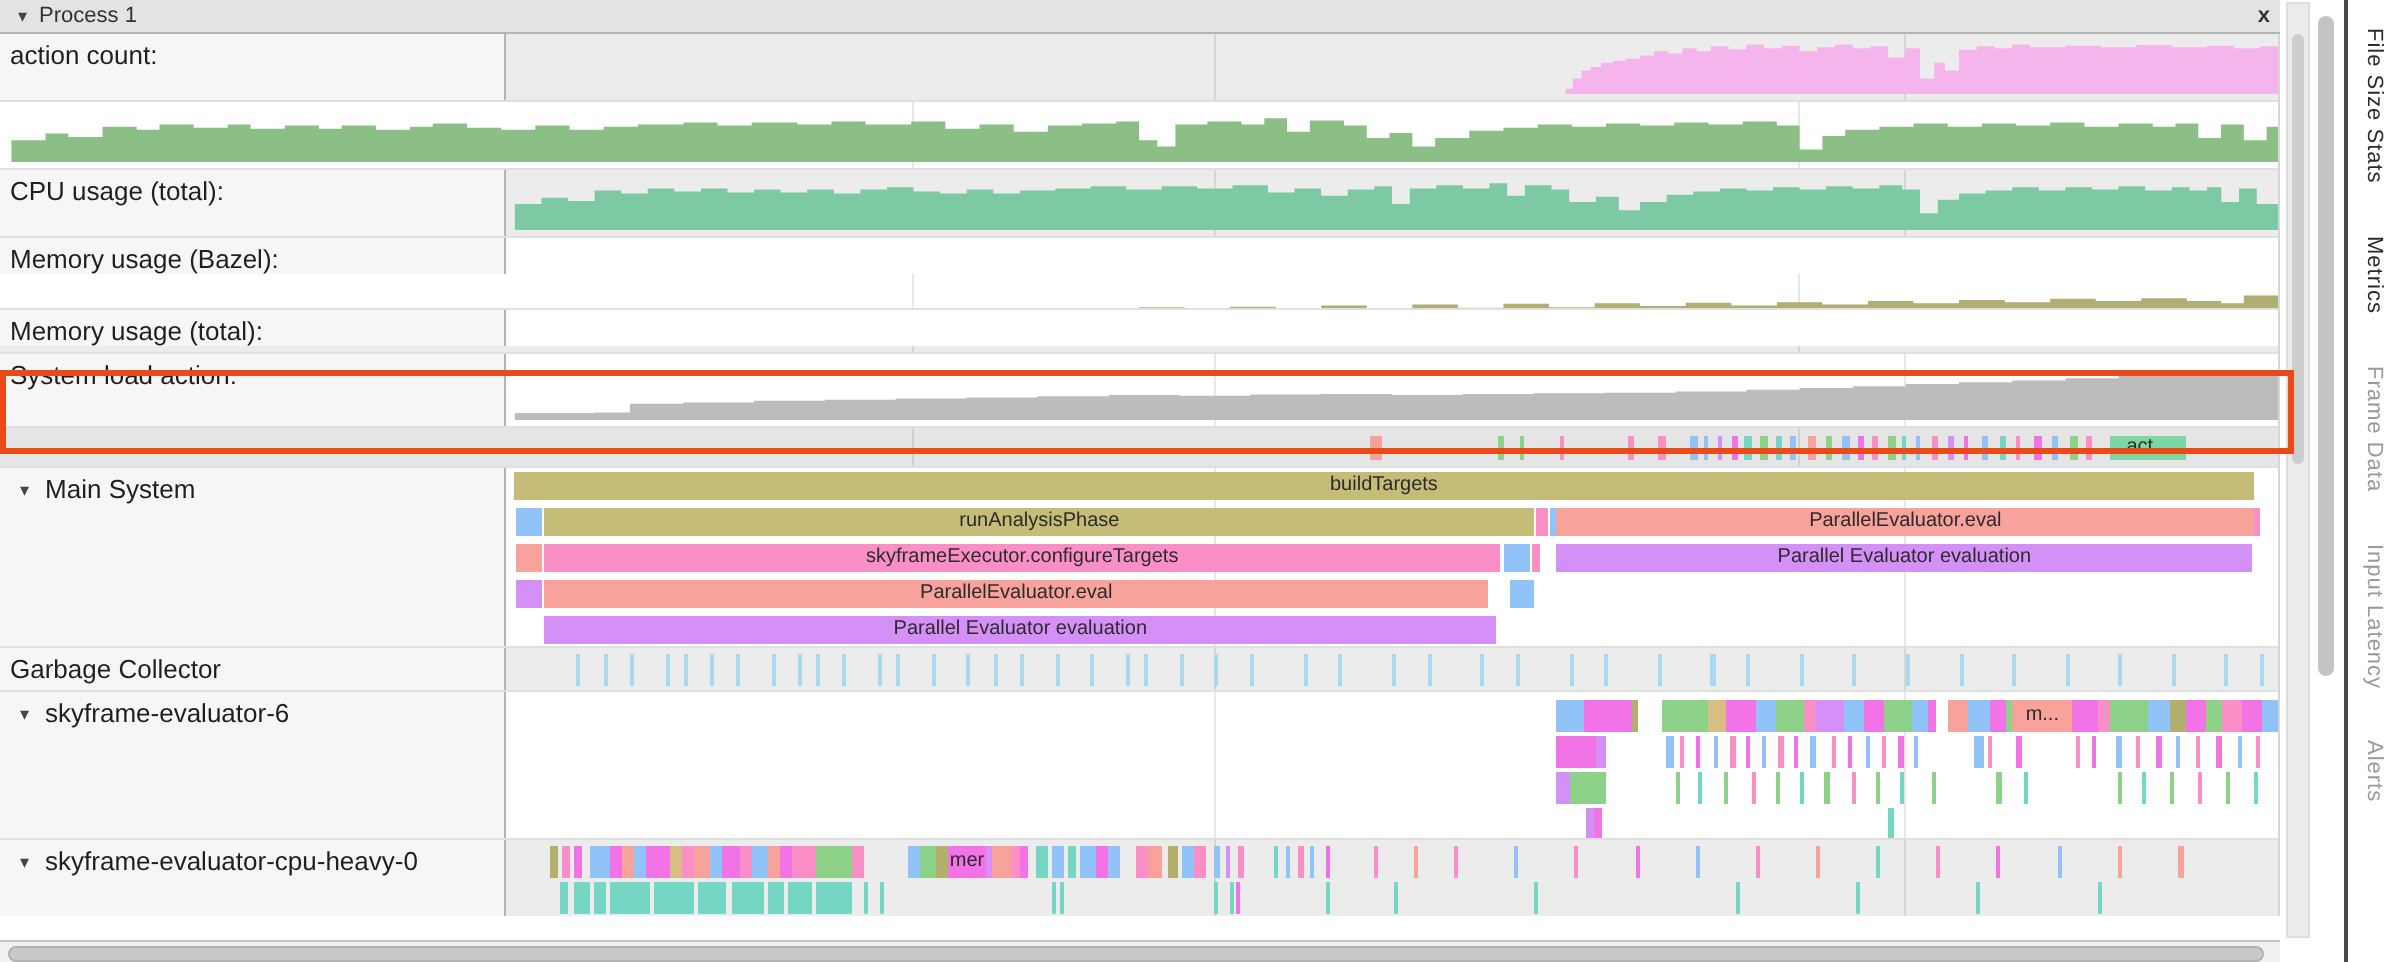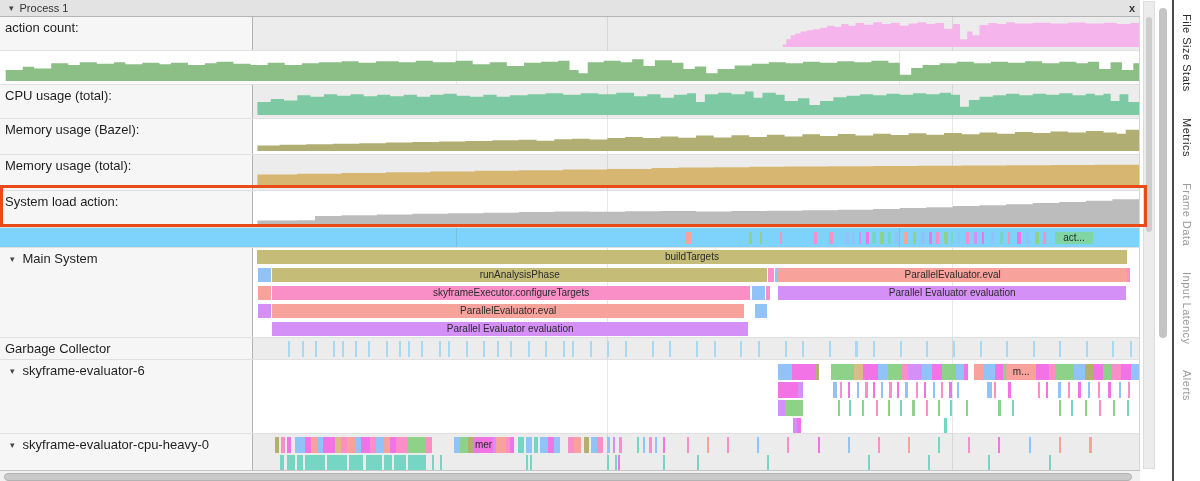--- a/index.html
+++ b/index.html
@@ -76,33 +76,33 @@
             <span>CPU usage (total):</span>
           </div>
           <div class="row-track" style="background: rgb(236, 236, 236);">
             <div class="gridline" style="left: 40%;"></div>
             <div class="gridline" style="left: 78.9%;"></div>
             <svg class="csvg" viewBox="0 0 1000 100" preserveAspectRatio="none" style="top: 4px; height: 26px;">
               <path d="M5,100 V50 H20 V38 H35 V43.99999999999999 H50 V24 H65 V30 H80 V20 H95 V26 H110 V20 H125 V28 H140 V22 H155 V28 H170 V22 H185 V30 H200 V22 H215 V18 H230 V26 H245 V30 H260 V22 H275 V30 H290 V24 H310 V20 H330 V16 H350 V22 H370 V16 H390 V20 H410 V14 H430 V28 H445 V20 H460 V34 H475 V22 H490 V16 H500 V50 H510 V20 H525 V14 H540 V20 H555 V10 H565 V34 H575 V14 H590 V22 H600 V46 H615 V36 H628 V62 H640 V46 H655 V32 H670 V26 H685 V20 H700 V24 H715 V18 H730 V22 H745 V16 H760 V20 H775 V14 H788 V22 H798 V68 H808 V42.00000000000001 H820 V30 H835 V24 H850 V18 H865 V24 H880 V18 H895 V22 H910 V16 H925 V24 H940 V18 H950 V24 H960 V18 H968 V46 H978 V20 H988 V50 H1000 V26 H1000 V100 Z" fill="#7dc9a3"></path>
             </svg>
           </div>
         </div>
-        <div class="row" style="height: 36px;">
+        <div class="row" style="height: 36px; flex-direction: column;">
           <div class="row-label">
             <span>Memory usage (Bazel):</span>
           </div>
           <div class="row-track" style="background: rgb(255, 255, 255);">
             <div class="gridline" style="left: 40%;"></div>
             <div class="gridline" style="left: 78.9%;"></div>
             <svg class="csvg" viewBox="0 0 1000 100" preserveAspectRatio="none" style="top: 4px; height: 28px;">
               <path d="M5,100 V80 H30 V78 H60 V76 H90 V74 H120 V72 H150 V70 H180 V68 H210 V66 H240 V64 H270 V62 H300 V60 H320 V63 H340 V58 H360 V56 H380 V59 H400 V54 H420 V50 H440 V54 H460 V48 H480 V53 H500 V44.99999999999999 H520 V52 H540 V43.99999999999999 H560 V50 H580 V42.00000000000001 H600 V48 H620 V40 H640 V46 H660 V39 H680 V44.99999999999999 H700 V38 H720 V43.00000000000001 H740 V37 H760 V42.00000000000001 H780 V36 H800 V40 H820 V34 H840 V38 H860 V32 H880 V36 H900 V30 H920 V34 H940 V29 H960 V34 H975 V38 H985 V24 H1000 V30 H1000 V100 Z" fill="#b1ae73"></path>
             </svg>
           </div>
         </div>
-        <div class="row" style="height: 36px;">
+        <div class="row" style="height: 22px; flex-direction: column;">
           <div class="row-label">
             <span>Memory usage (total):</span>
           </div>
           <div class="row-track" style="background: rgb(236, 236, 236);">
             <div class="gridline" style="left: 40%;"></div>
             <div class="gridline" style="left: 78.9%;"></div>
             <svg class="csvg" viewBox="0 0 1000 100" preserveAspectRatio="none" style="top: 4px; height: 26px;">
               <path d="M5,100 V60 H50 V57 H100 V54 H150 V51 H200 V48 H250 V44.99999999999999 H300 V43.00000000000001 H350 V40 H400 V38 H450 V35 H480 V33 H520 V32 H560 V30 H600 V29 H650 V28 H700 V27 H750 V26 H800 V25 H850 V24 H900 V23 H950 V22 H1000 V21 H1000 V100 Z" fill="#d7b671"></path>
             </svg>
           </div>
@@ -113,21 +113,21 @@
           </div>
           <div class="row-track" style="background: rgb(255, 255, 255);">
             <div class="gridline" style="left: 40%;"></div>
             <div class="gridline" style="left: 78.9%;"></div>
             <svg class="csvg" viewBox="0 0 1000 100" preserveAspectRatio="none" style="top: 4px; height: 29px;">
               <path d="M5,100 V88 H50 V87 H70 V72 H100 V70 H140 V67 H180 V65 H220 V63 H260 V61 H300 V59 H340 V57 H380 V58 H420 V56 H460 V55 H500 V57 H540 V55 H580 V54 H620 V53 H660 V51 H700 V48 H730 V44.99999999999999 H760 V42.00000000000001 H790 V38 H820 V35 H850 V32 H880 V28 H910 V24 H940 V20 H970 V15 H1000 V12 H1000 V100 Z" fill="#bcbcbc"></path>
             </svg>
           </div>
         </div>
         <div class="row" style="height: 20px;">
-          <div class="row-track" style="background: #7dd3fc;">
+          <div class="row-track" style="background: #e5e5e5;">
             <div class="gridline" style="left: 40%;"></div>
             <div class="gridline" style="left: 78.9%;"></div>
             <div class="bar" style="left: 60.1%; width: 0.6%; min-width: 2px; top: 4px; height: 12px; line-height: 12px; background: rgb(247, 162, 155);"></div>
             <div class="bar" style="left: 65.8%; width: 0.2%; min-width: 2px; top: 4px; height: 12px; line-height: 12px; background: rgb(142, 210, 137);"></div>
             <div class="bar" style="left: 66.7%; width: 0.2%; min-width: 2px; top: 4px; height: 12px; line-height: 12px; background: rgb(142, 210, 137);"></div>
             <div class="bar" style="left: 68.5%; width: 0.2%; min-width: 2px; top: 4px; height: 12px; line-height: 12px; background: rgb(250, 143, 200);"></div>
             <div class="bar" style="left: 71.5%; width: 0.2%; min-width: 2px; top: 4px; height: 12px; line-height: 12px; background: rgb(250, 143, 200);"></div>
             <div class="bar" style="left: 72.8%; width: 0.3%; min-width: 2px; top: 4px; height: 12px; line-height: 12px; background: rgb(250, 143, 200);"></div>
             <div class="bar" style="left: 74.2%; width: 0.3%; min-width: 2px; top: 4px; height: 12px; line-height: 12px; background: rgb(146, 195, 248);"></div>
             <div class="bar" style="left: 74.8%; width: 0.2%; min-width: 2px; top: 4px; height: 12px; line-height: 12px; background: rgb(146, 195, 248);"></div>

